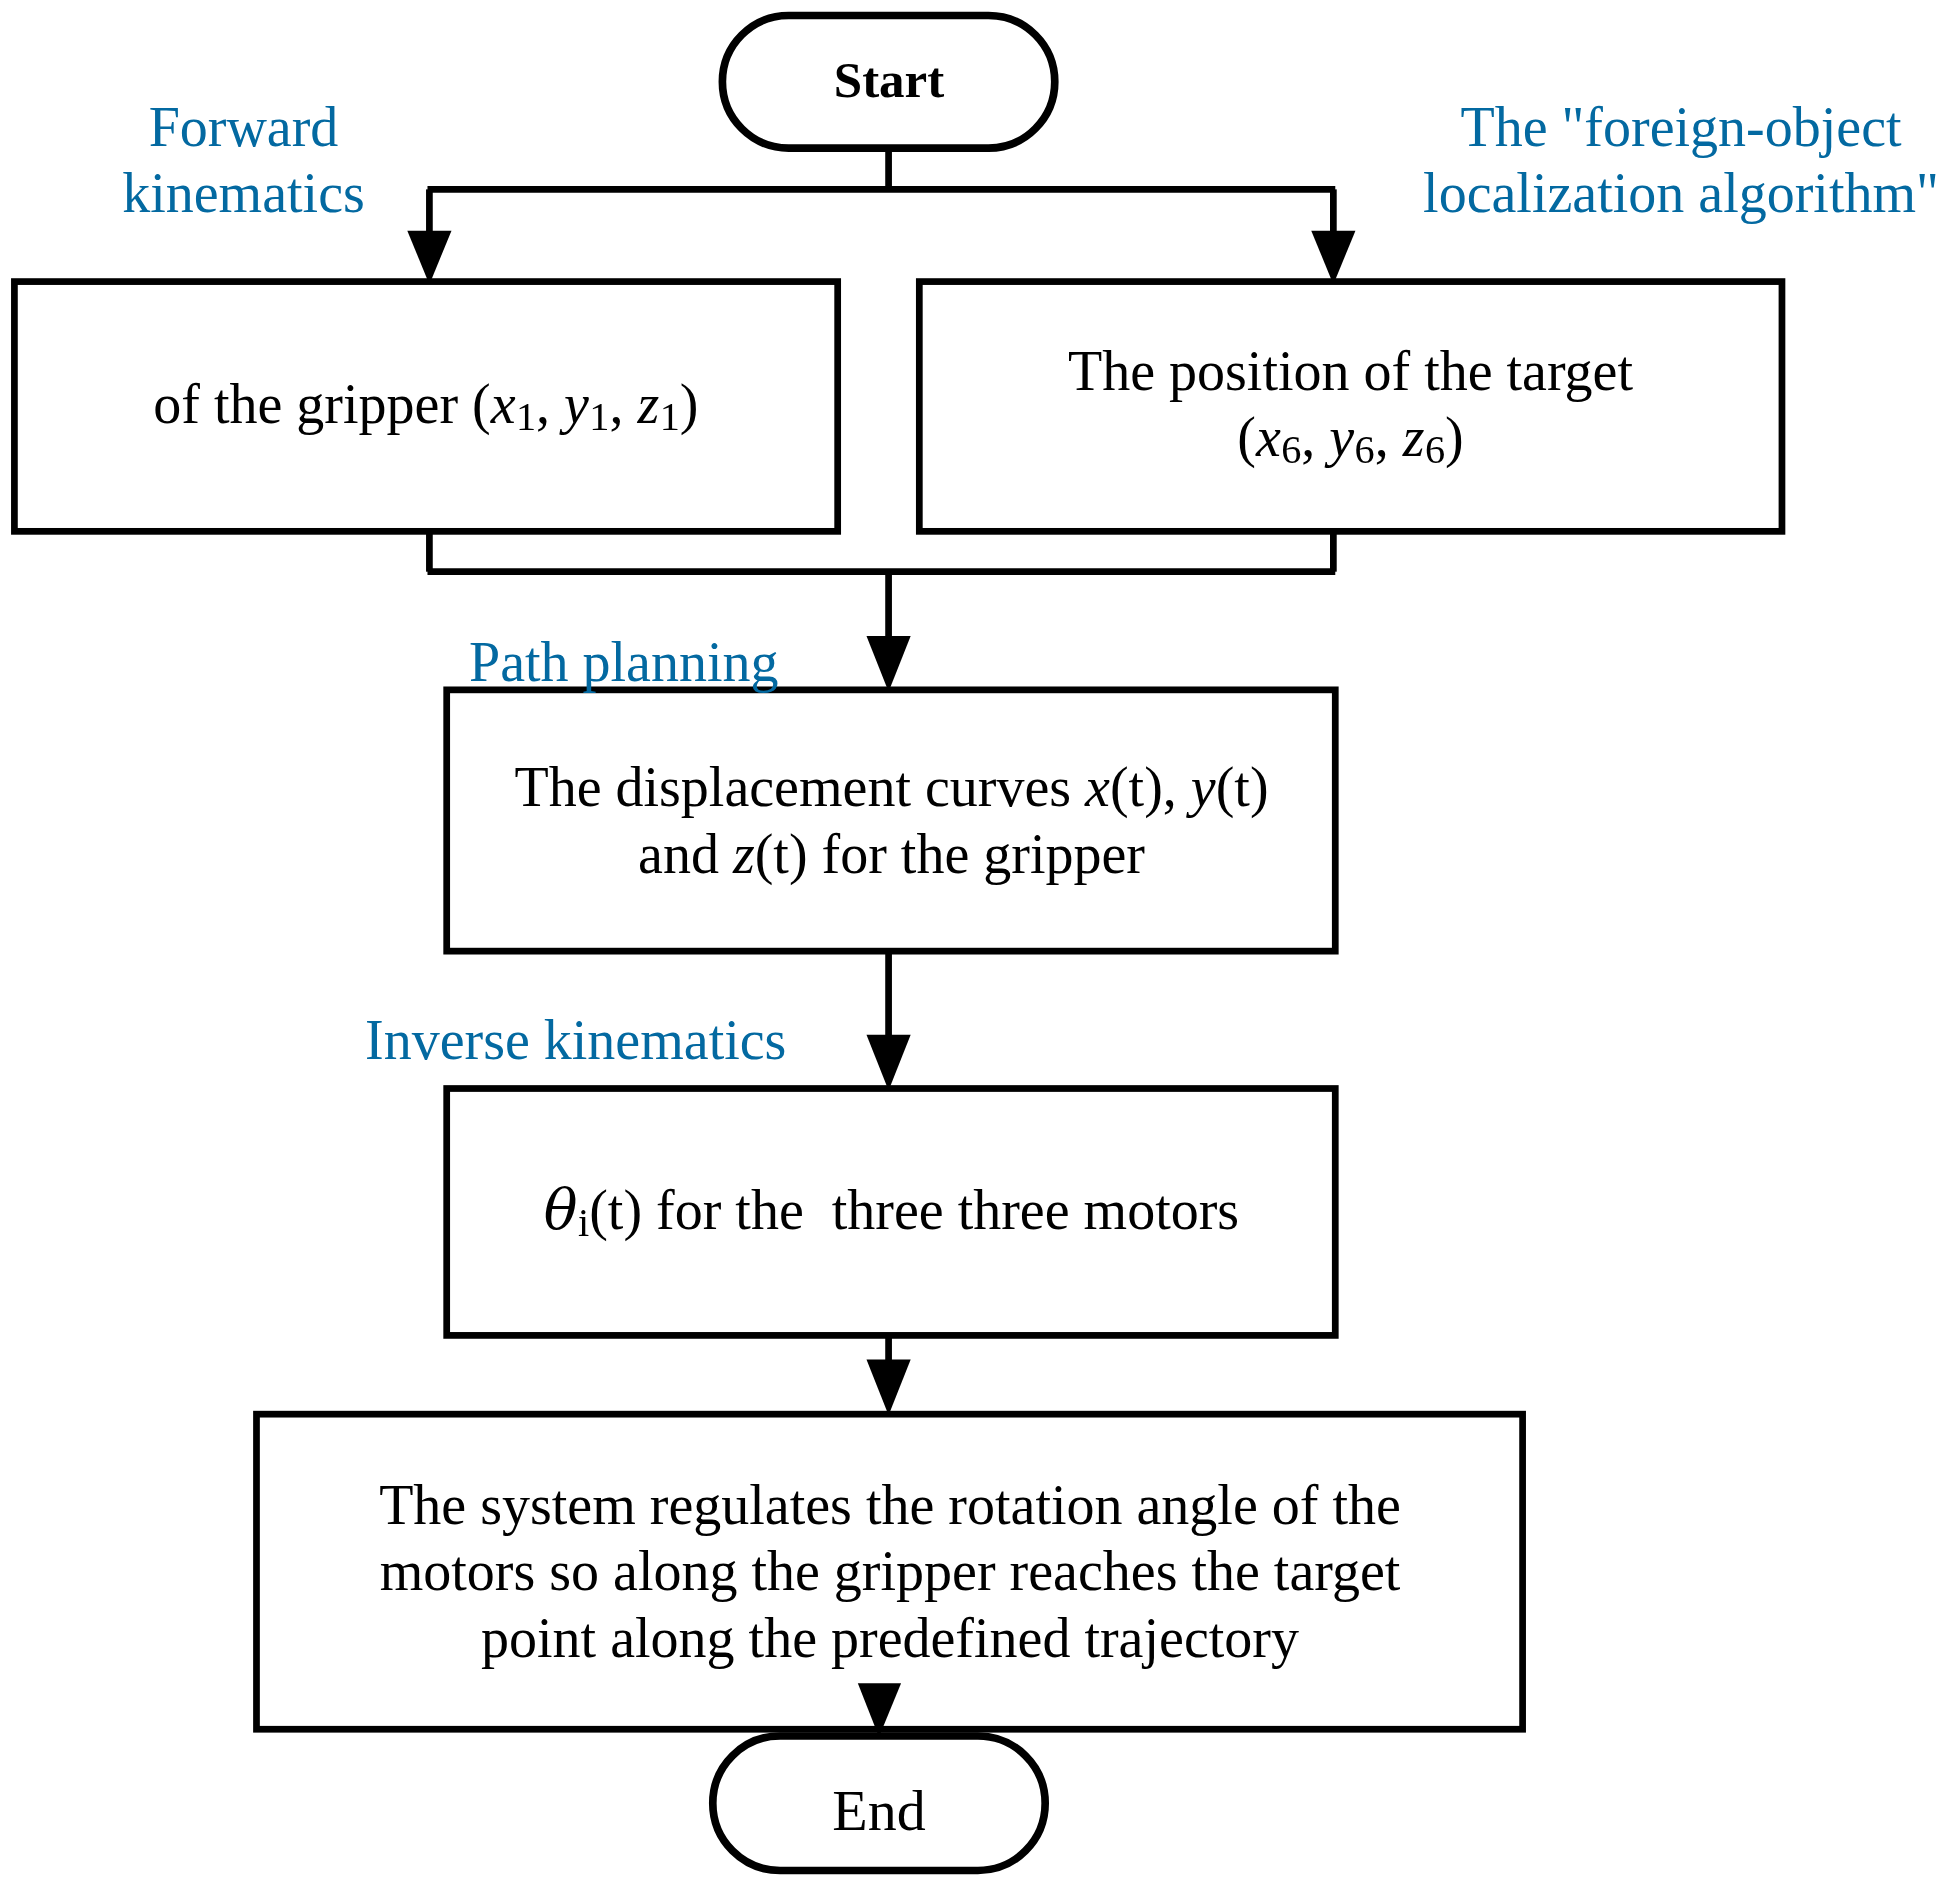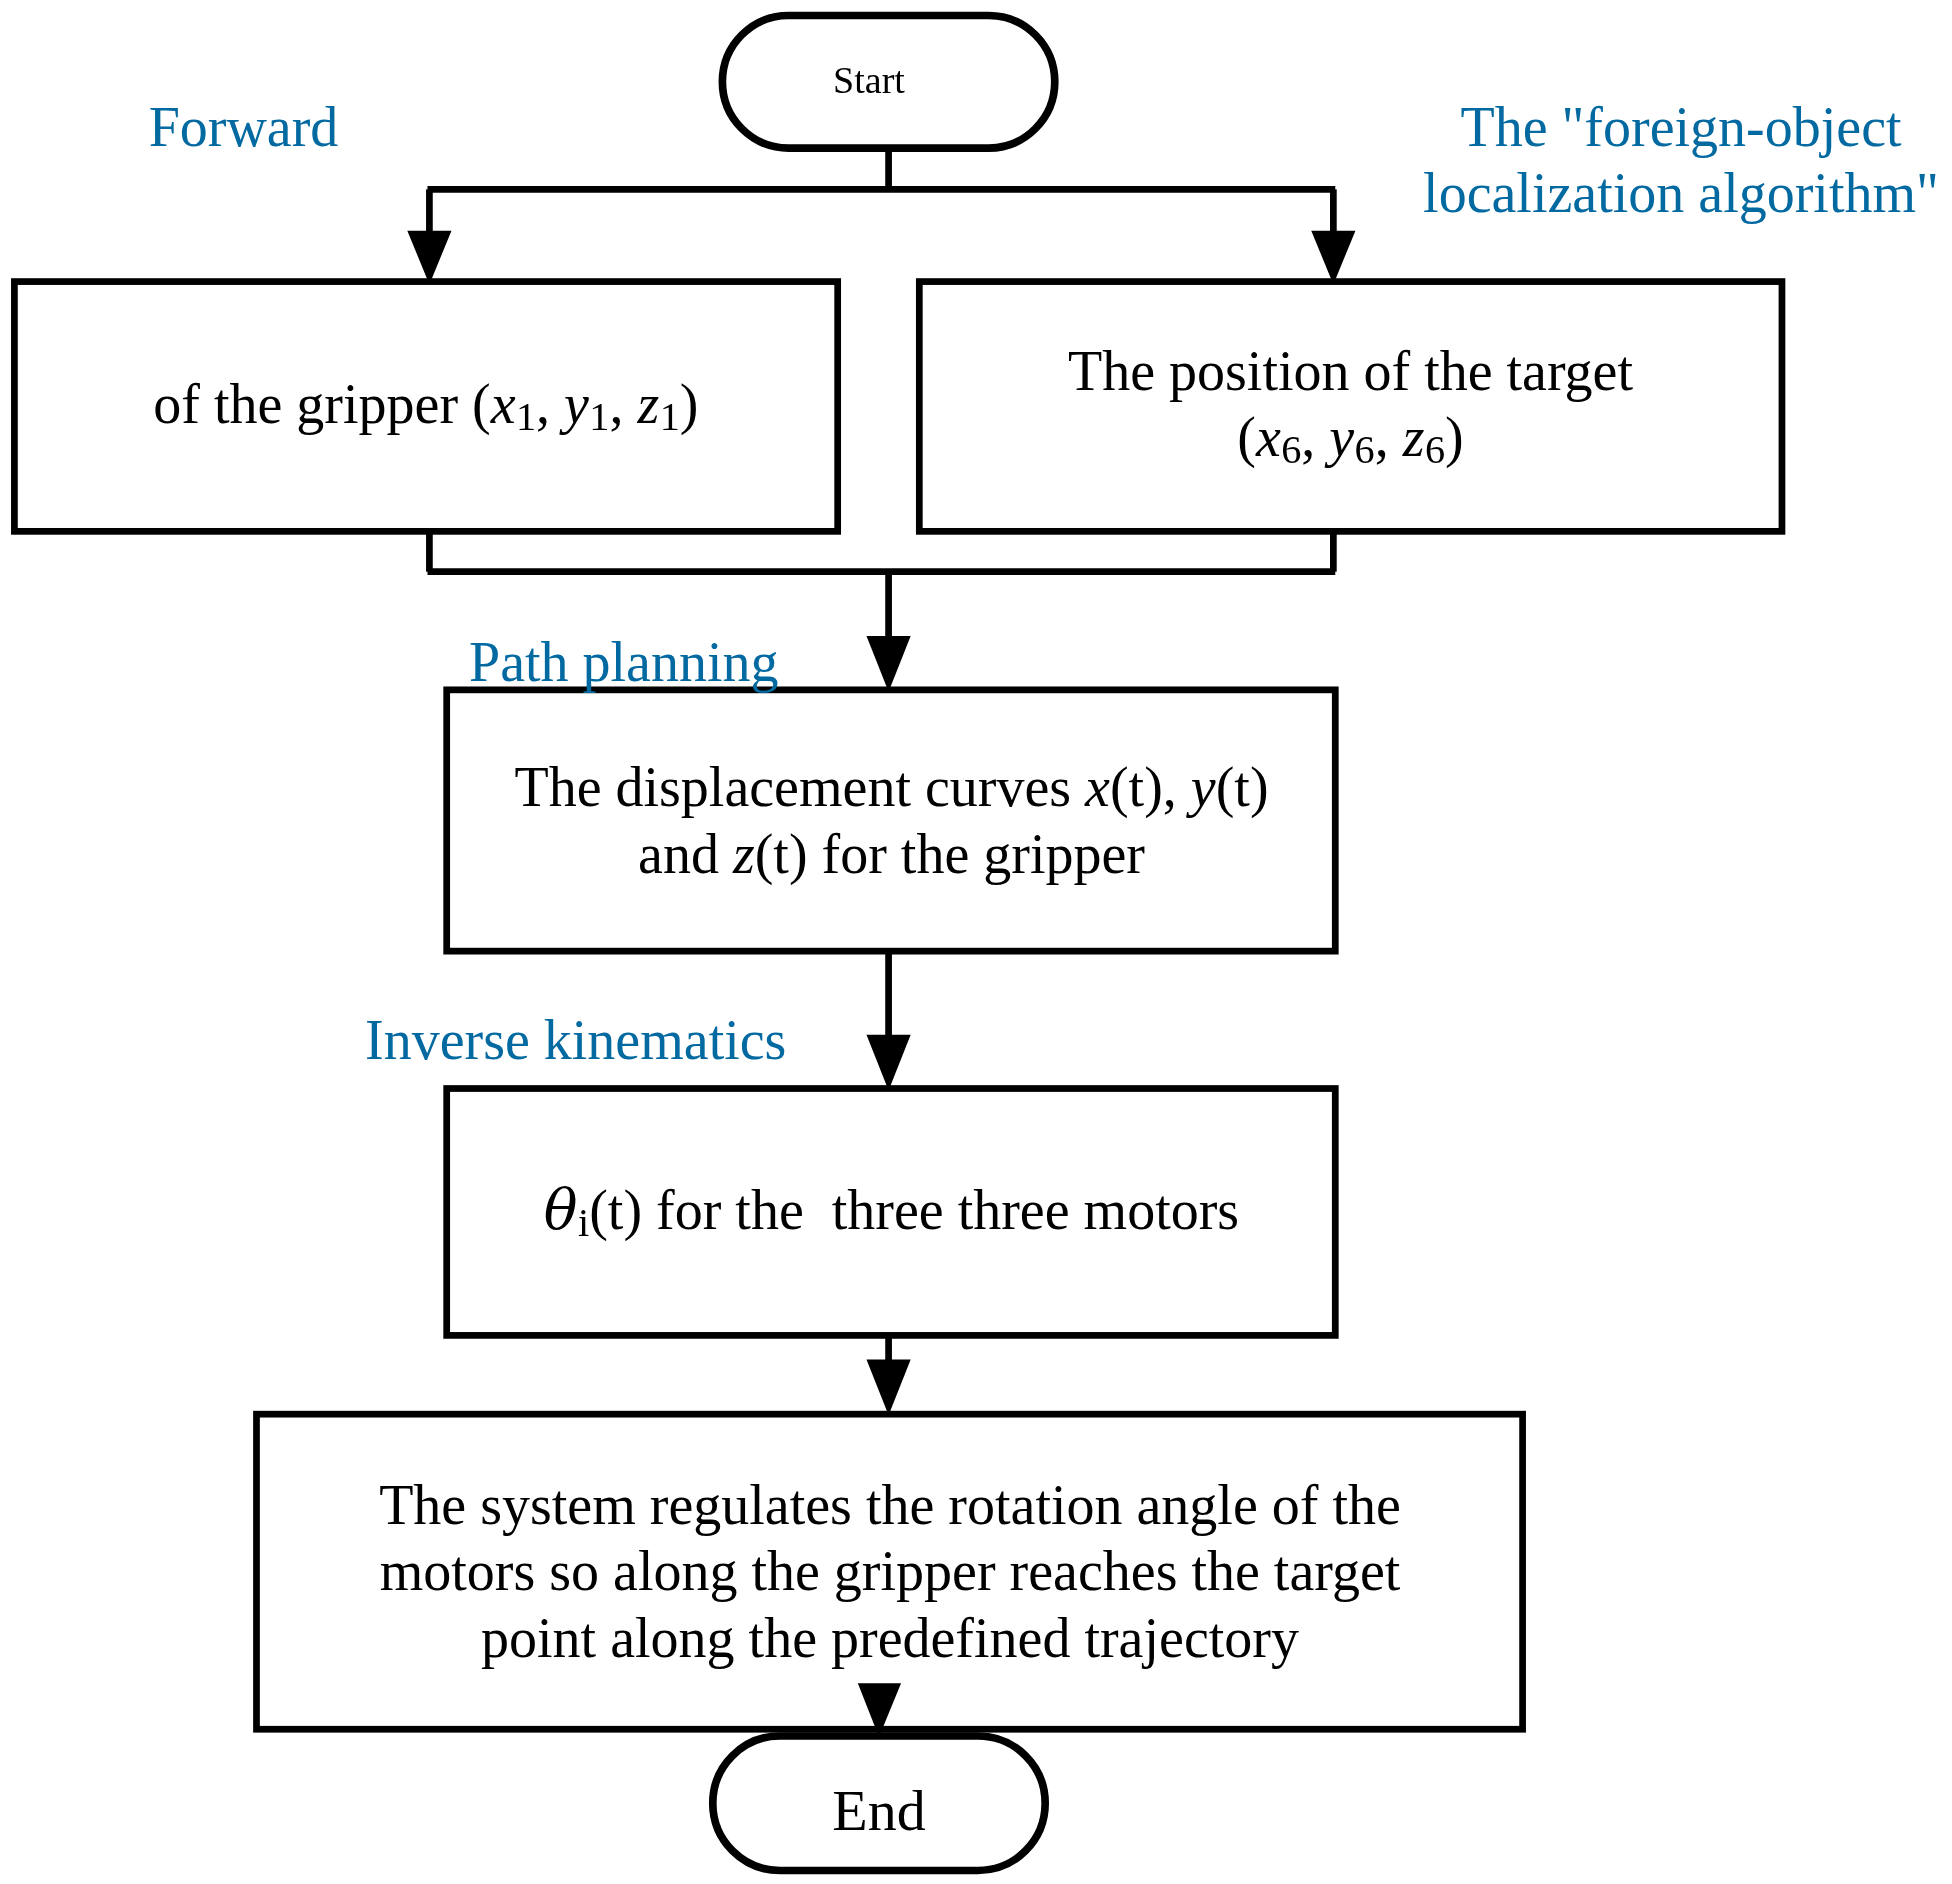--- a/index.html
+++ b/index.html
@@ -53,21 +53,21 @@
     white-space: pre-wrap;
     color: #000000;
     font-family: "Liberation Serif", "DejaVu Serif", serif;
   }
   .node-text {
     display: flex;
     align-items: center;
     justify-content: center;
     flex-direction: column;
   }
-  .t-start  { left: 701px;  top: 12.5px;   width: 336px;  height: 136px; font-size: 38px; }
+  .t-start  { left: 721px;  top: 12.5px;   width: 336px;  height: 136px; font-size: 51px; font-weight: bold; }
   .t-end    { left: 711px;  top: 1734px; width: 336px;  height: 139px; font-size: 58px; margin-top: 8px; }
   .t-box1   { left: 14.4px;   top: 281px;  width: 823px;  height: 250px; font-size: 56px; }
   .t-box2   { left: 919px;  top: 281px;  width: 863px;  height: 250px; font-size: 56px; }
   .t-box3   { left: 447px;  top: 690px;  width: 889px;  height: 261px; font-size: 56px; }
   .t-box4   { left: 447px;  top: 1088px; width: 889px;  height: 247px; font-size: 56px; }
   .t-box5   { left: 257px;  top: 1414px; width: 1266px; height: 315px; font-size: 56px; }
 
   .lbl {
     position: absolute;
     font-size: 56px;
@@ -164,20 +164,21 @@
     <div>motors so along the gripper reaches the target</div>
     <div>point along the predefined trajectory</div>
   </div>
 
   <div class="txt node-text t-end">
     <span>End</span>
   </div>
 
   <div class="lbl lbl-fwd">
     <div>Forward</div>
+    <div>kinematics</div>
   </div>
 
   <div class="lbl lbl-fol">
     <div>The "foreign-object</div>
     <div>localization algorithm"</div>
   </div>
 
   <div class="lbl lbl-path">Path planning</div>
 
   <div class="lbl lbl-inv">Inverse kinematics</div>

